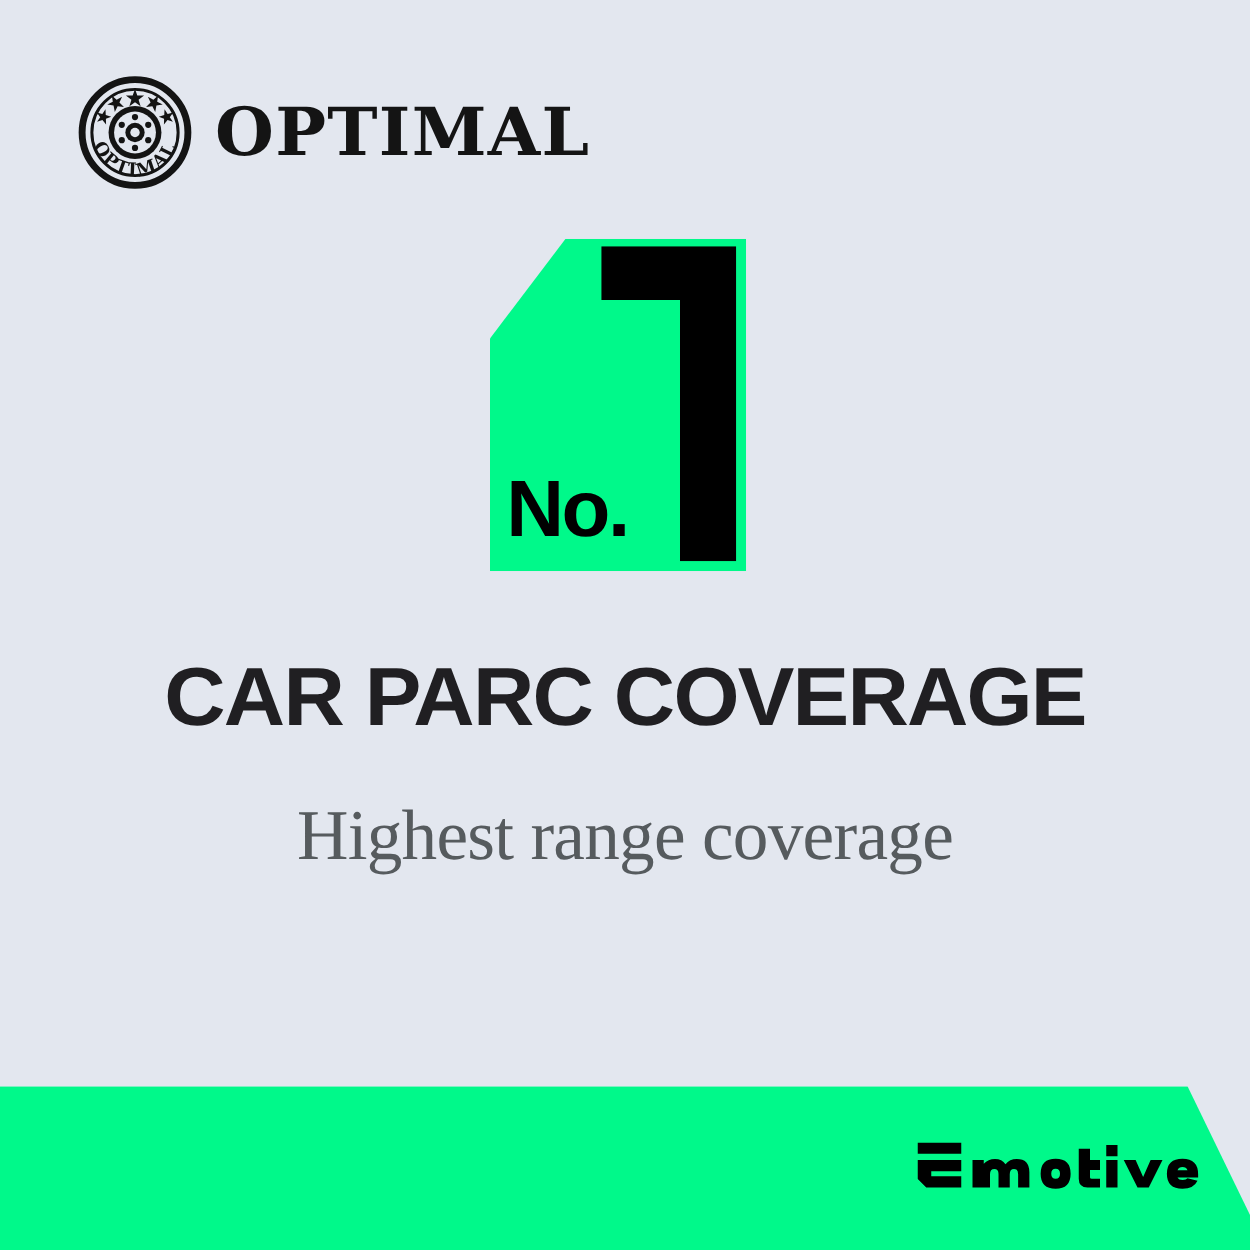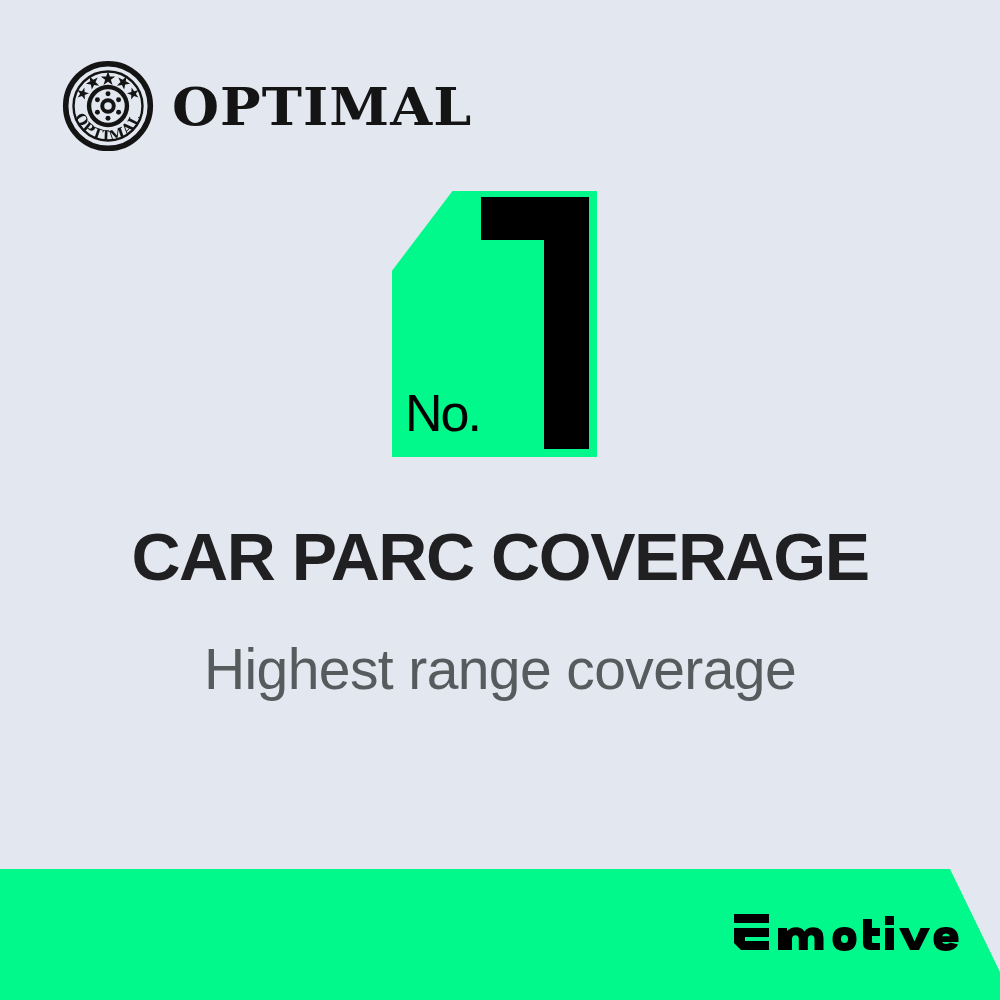--- a/index.html
+++ b/index.html
@@ -70,22 +70,22 @@
     right: 8px;
     top: 6px;
     width: 108px;
     height: 252px;
   }
   #rank-badge-prefix {
     position: absolute;
     left: 13px;
     bottom: 18px;
     font-family: "Liberation Sans", sans-serif;
-    font-weight: 400;
-    font-size: 52px;
+    font-weight: 700;
+    font-size: 64px;
     letter-spacing: -2px;
     line-height: 1;
     color: #000;
   }
 
   
   #headline {
     position: absolute;
     left: 0;
     right: 0;
@@ -98,21 +98,21 @@
     color: #201f22;
     line-height: 1;
     transform: scaleX(1.03);
   }
   #subheadline {
     position: absolute;
     left: 0;
     right: 0;
     top: 632px;
     text-align: center;
-    font-family: Liberation Sans, sans-serif;
+    font-family: Liberation Serif, serif;
     font-weight: 300;
     font-size: 57px;
     letter-spacing: -0.6px;
     color: #565b5e;
     line-height: 1.31;
   }
   #subheadline .subline {
     display: block;
     white-space: nowrap;
   }

